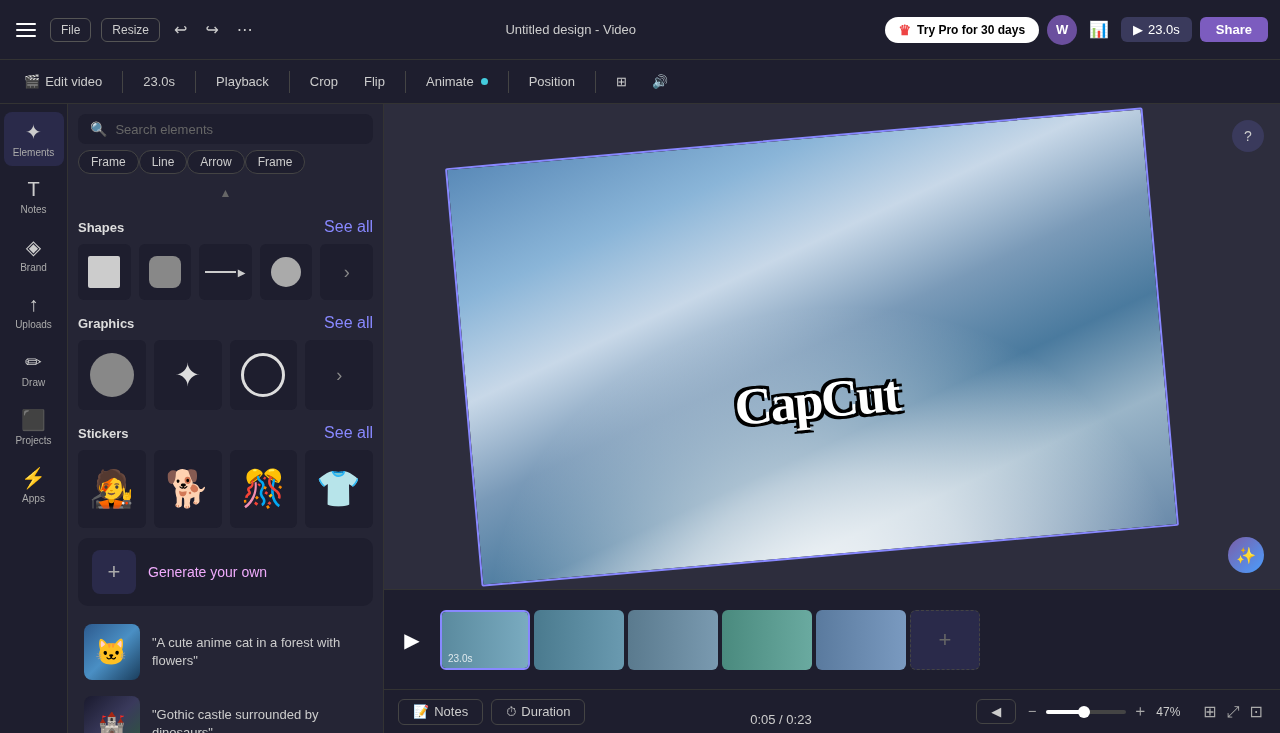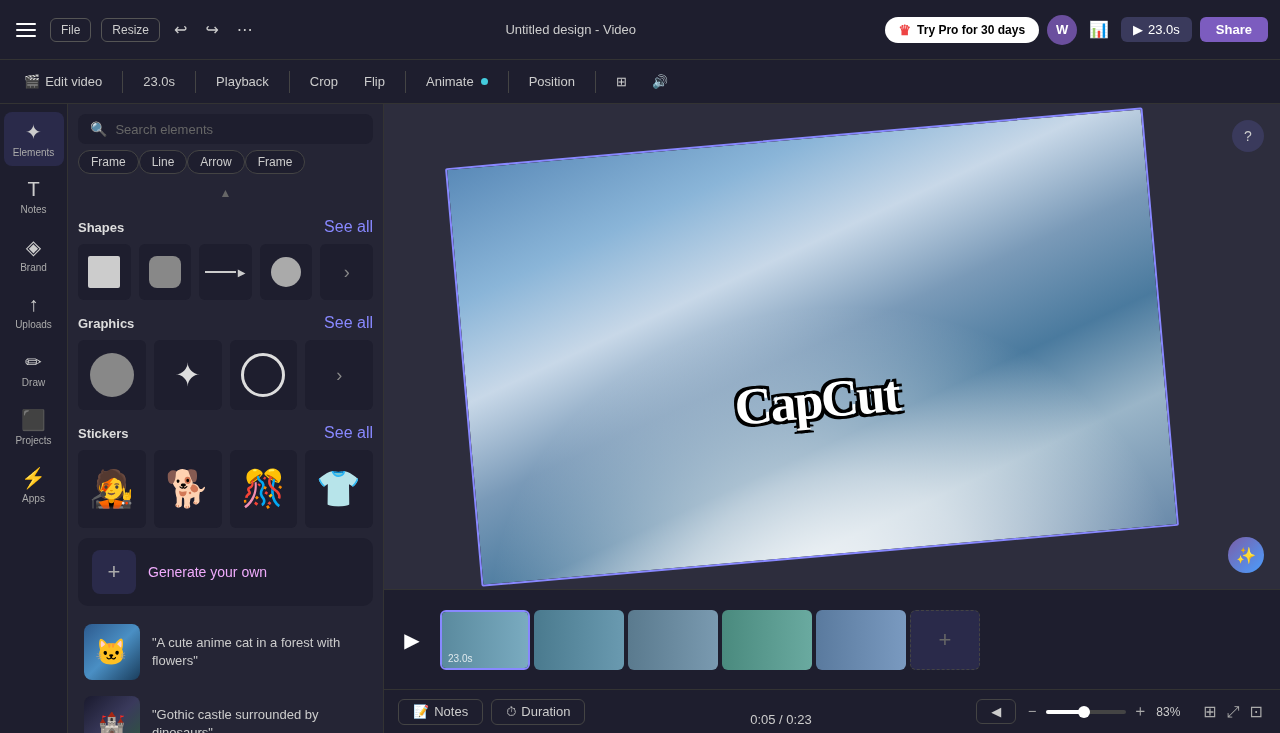--- a/index.html
+++ b/index.html
@@ -403,21 +403,21 @@
           <span>◀</span>
         </button>
         <div class="zoom-controls">
           <button class="zoom-btn">－</button>
           <div class="zoom-slider-wrap">
             <div class="zoom-slider-fill"></div>
             <div class="zoom-slider-thumb"></div>
           </div>
           <button class="zoom-btn">＋</button>
         </div>
-        <span class="zoom-pct">83%</span>
+        <span class="zoom-pct">47%</span>
         <div class="view-btns">
           <button class="view-btn">⊞</button>
           <button class="view-btn">⤢</button>
           <button class="view-btn">⊡</button>
         </div>
       </div>
     </div>
   </div>
 </div>
 

